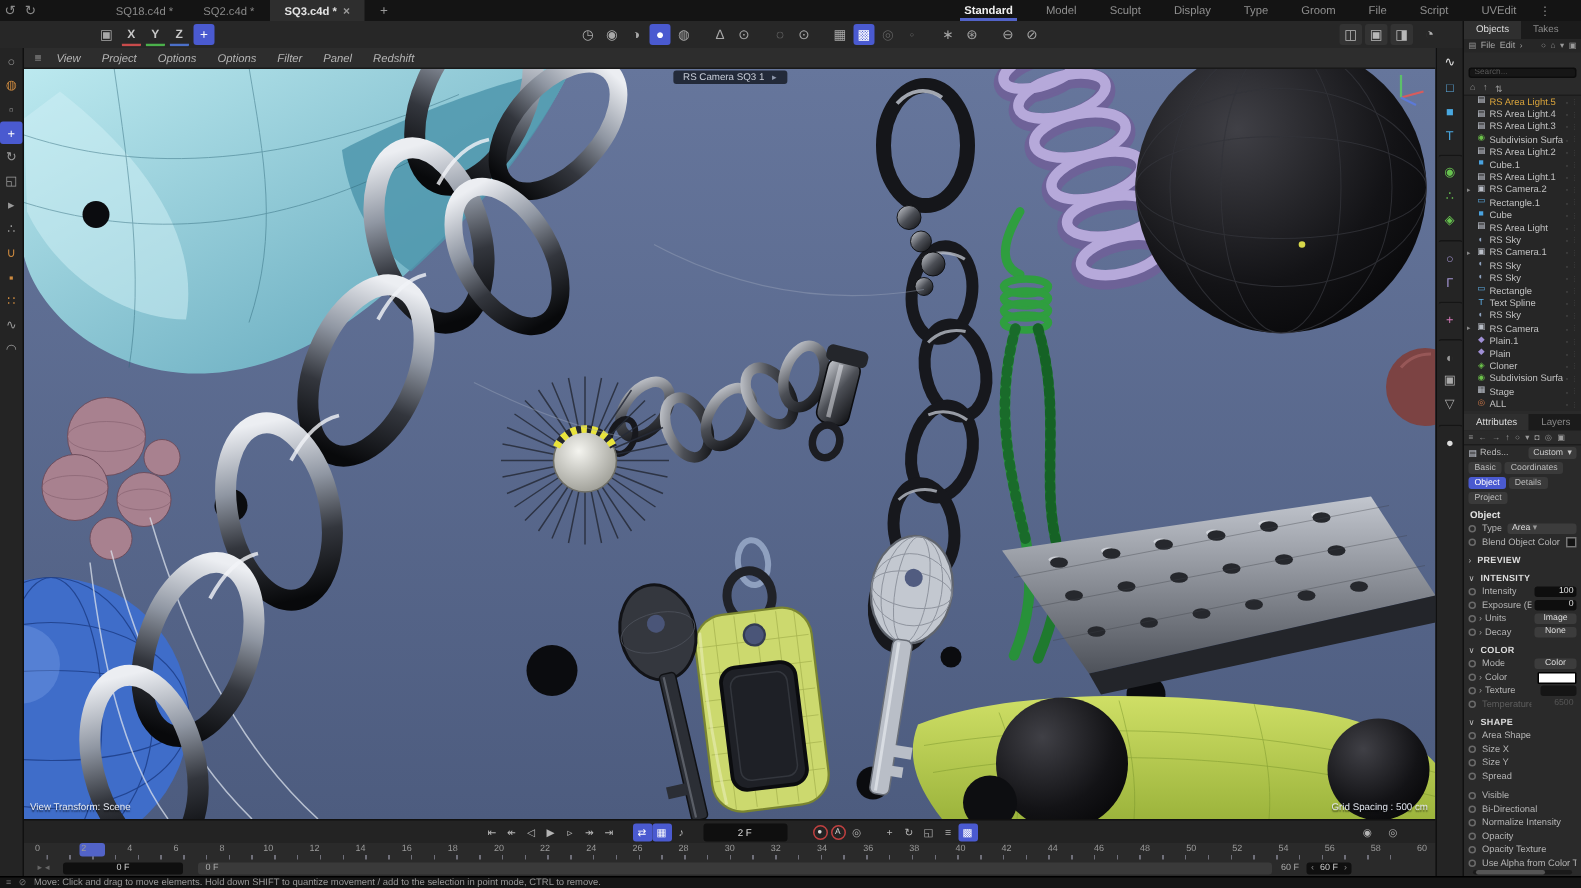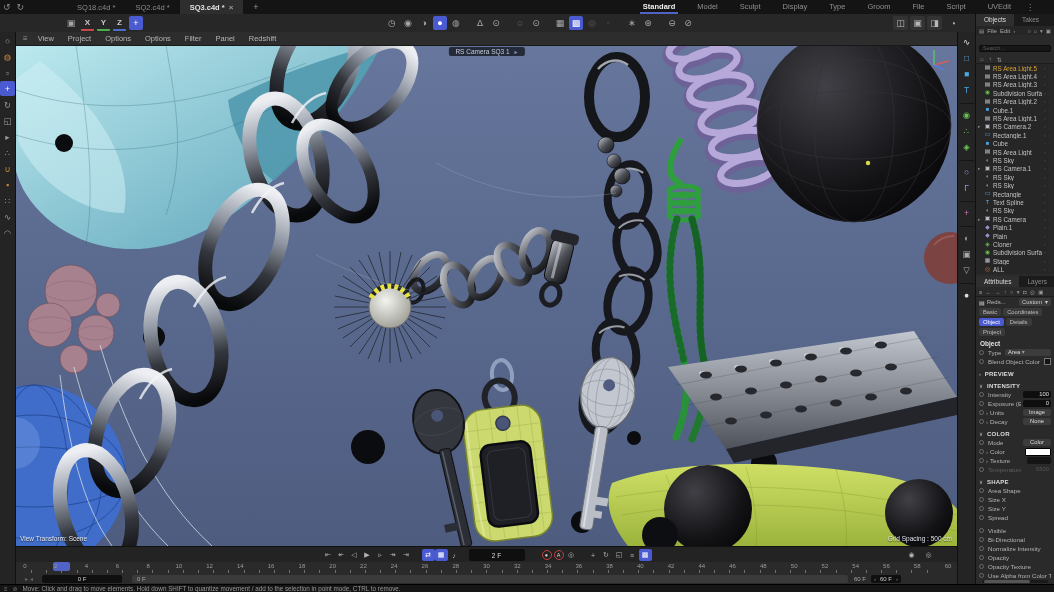--- a/index.html
+++ b/index.html
@@ -32,21 +32,21 @@
   .tb-right{position:absolute;left:893px;top:0;height:18px;display:flex;align-items:center;gap:2px;}
   .rbtn{width:15px;height:14px;background:#333;border-radius:2px;display:flex;align-items:center;justify-content:center;color:#b8b8b8;font-size:9px;}
   .avatar{margin-left:6px;color:#b0b0b0;font-size:10px;}
   
   .leftbar{position:absolute;left:0;top:32px;width:16px;height:552px;background:#242424;border-right:1px solid #101010;display:flex;flex-direction:column;align-items:center;padding-top:1px;box-sizing:border-box;}
   .lt-ic{width:15px;height:15px;display:flex;align-items:center;justify-content:center;color:#9a9a9a;font-size:8.5px;border-radius:2px;margin-bottom:1px;}
   .lt-ic.hl{background:#4a5ad0;color:#fff;}
   
   .viewport{position:absolute;left:16px;top:32px;width:941px;height:514px;background:#5b6b8f;}
   .vp-menu{position:relative;height:13px;background:#2d2d2d;border-bottom:1px solid #191919;display:flex;align-items:center;gap:0;padding-left:4px;z-index:5;}
-  .vp-menu .mi{color:#b5b5b5;font-size:7.5px;padding:0 7px;}
+  .vp-menu .mi{color:#b5b5b5;font-size:7.5px;padding:0 7px;font-style:italic;}
   .vp-menu .micon{color:#9a9a9a;font-size:8px;padding:0 3px;}
   .scene{position:absolute;left:0;top:13px;width:941px;height:501px;}
   .cam-pill{position:absolute;top:15px;left:50%;transform:translateX(-50%);background:rgba(24,29,40,.85);color:#c8cdd8;font-size:6.5px;padding:1px 7px;border-radius:2px;display:flex;gap:5px;align-items:center;z-index:4;}
   .cam-pill .ci{color:#8f99ad;font-size:6px;}
   .gizmo{position:absolute;top:15px;right:5px;z-index:4;}
   .vp-bl{position:absolute;left:4px;bottom:4px;color:#e6eaf2;font-size:6.5px;text-shadow:0 1px 1px rgba(0,0,0,.6);z-index:4;}
   .vp-br{position:absolute;right:5px;bottom:4px;color:#dfe3ec;font-size:6.5px;text-shadow:0 1px 1px rgba(0,0,0,.6);z-index:4;}
   
   .transport{position:absolute;left:16px;top:546px;width:941px;height:16px;background:#232323;border-top:1px solid #111;display:flex;align-items:center;justify-content:center;}
   .tbtn{height:12px;min-width:13px;background:transparent;border:none;color:#b4b4b4;font-size:7px;display:flex;align-items:center;justify-content:center;border-radius:2px;padding:0 1px;font-family:inherit;}

